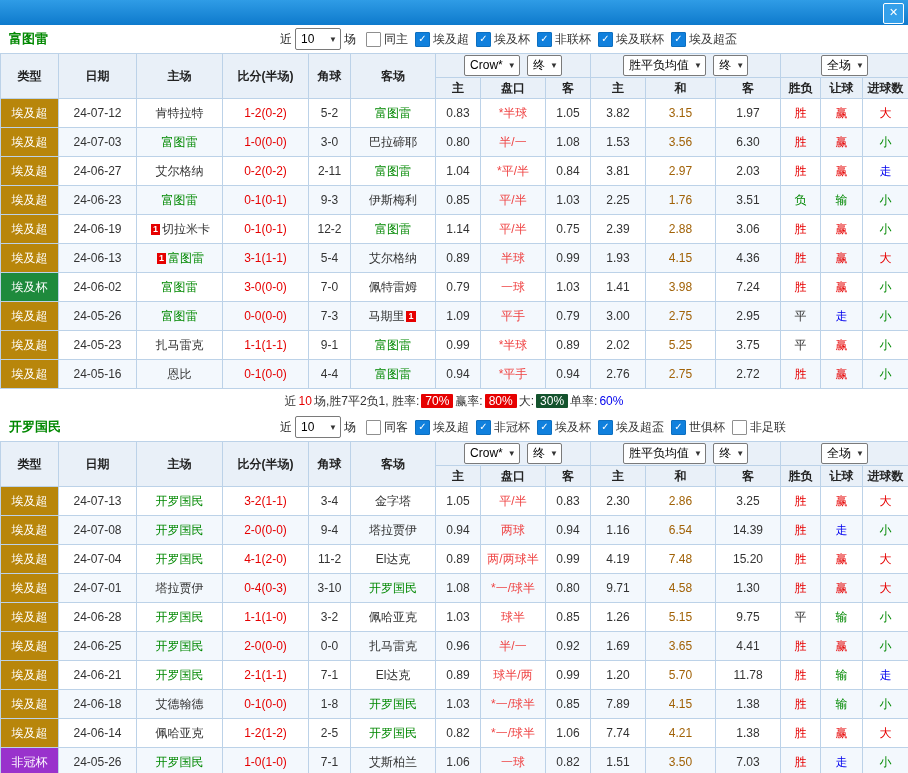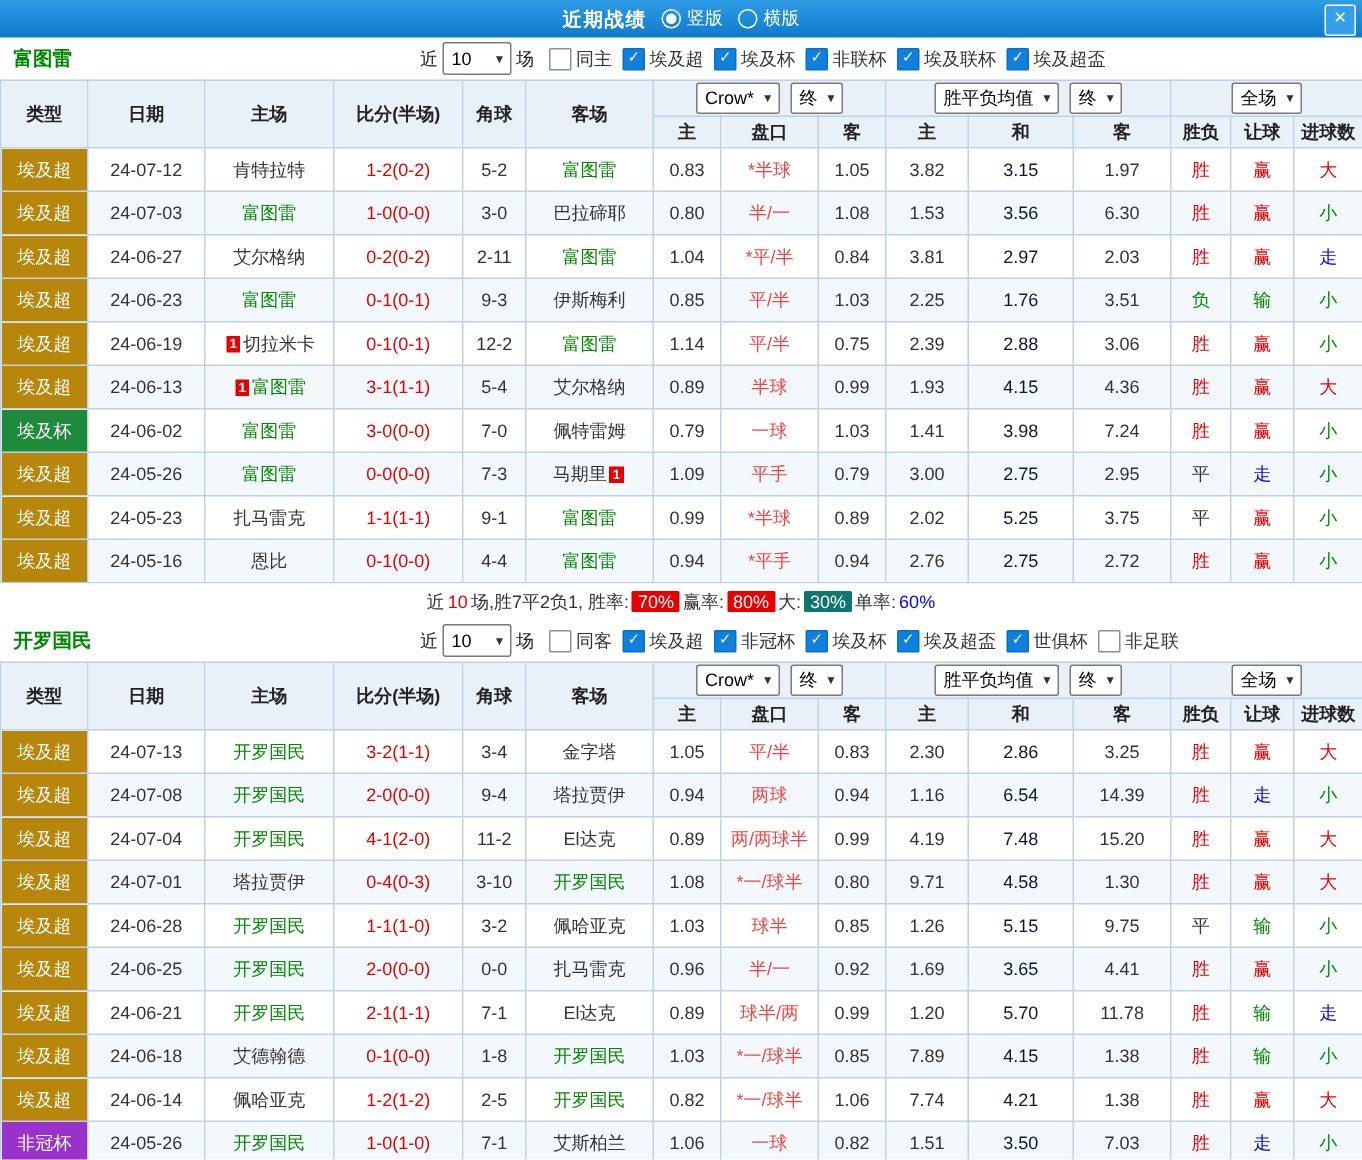--- a/index.html
+++ b/index.html
@@ -27,47 +27,36 @@
   th,td{border:1px solid #bcd2e8;text-align:center;padding:0;height:28px;white-space:nowrap;overflow:hidden}
   thead th{background:#e9f0f8;font-weight:bold;color:#222}
   thead tr.dd-row th{height:23px}
   thead tr.sub-row th{height:20px;font-weight:bold}
   tbody tr:nth-child(even){background:#f3f8fd}
   .dd-cell .dd{height:19px;margin:0 2px;font-weight:normal}
   .type-cell{color:#fff}
   .focus-team{color:#008800}
   .t-score{color:#e60000}
   .t-handicap{color:#ef4444}
-  .t-drawblue{color:#0f172a}
+  .t-drawblue{color:#a16207}
   .t-red{color:#e60000}
   .t-green{color:#008800}
   .t-blue{color:#0000ee}
   .t-dark{color:#333}
   .rank-badge{display:inline-block;background:#e60000;color:#fff;font-size:9px;line-height:11px;padding:0 2px;margin:0 2px;vertical-align:1px;font-weight:bold}
   .summary{height:24px;display:flex;align-items:center;justify-content:center;border-left:1px solid #fff;border-right:1px solid #fff;background:#fff}
   .summary span{margin:0 1px}
   .badge{color:#fff;padding:0 4px;border-radius:1px}
   .badge-red{background:#e60000}
-  .badge-green{background:#0f766e}
+  .badge-green{background:#14532d}
 </style>
 </head>
 <body>
 
 <div class="titlebar">
-  <div class="title-group">
-    <span class="title">近期战绩</span>
-    <label class="radio-opt">
-      <span class="radio sel"></span>
-      <span>竖版</span>
-    </label>
-    <label class="radio-opt">
-      <span class="radio"></span>
-      <span>横版</span>
-    </label>
-  </div>
   <div class="close-btn">✕</div>
 </div>
 
 <div class="section">
   <div class="section-head">
     <span class="team-name">富图雷</span>
     <div class="filters">
         <span class="flabel">近</span>
         <span class="dd dd-count">
           <span>10</span>

